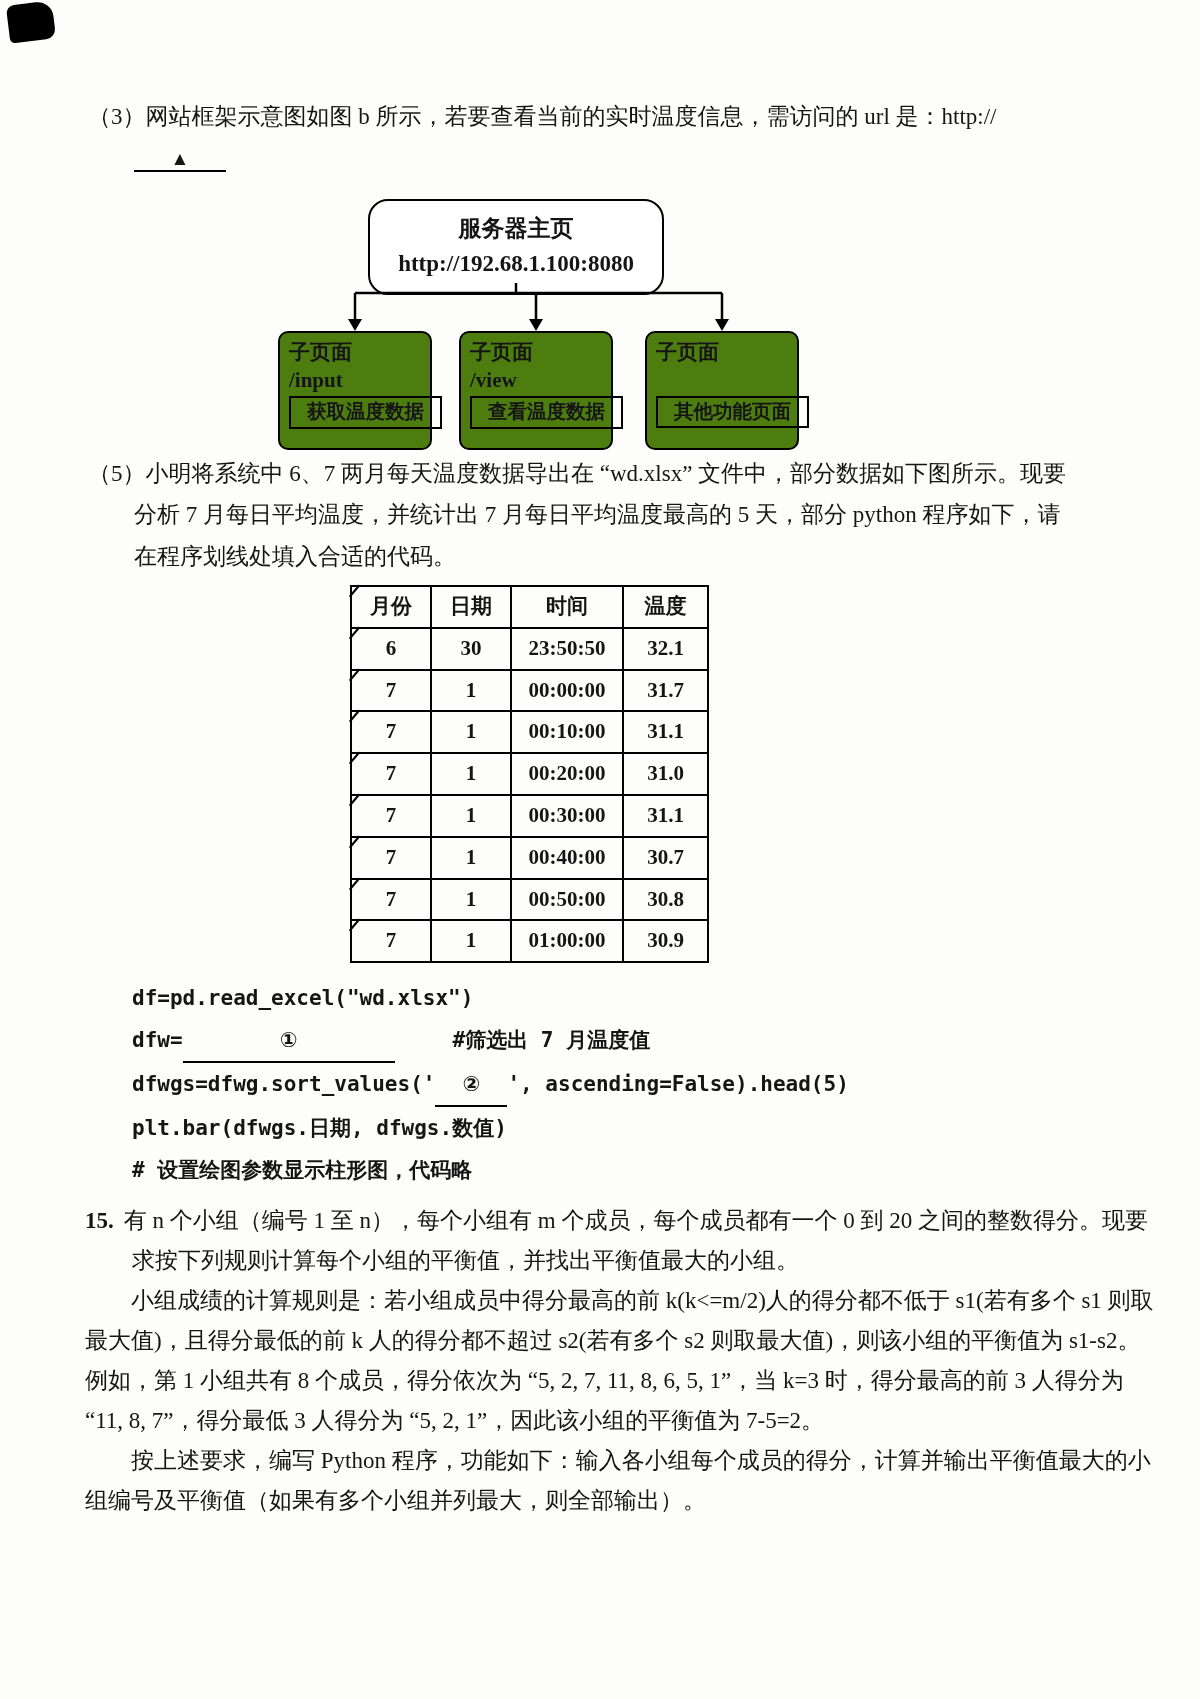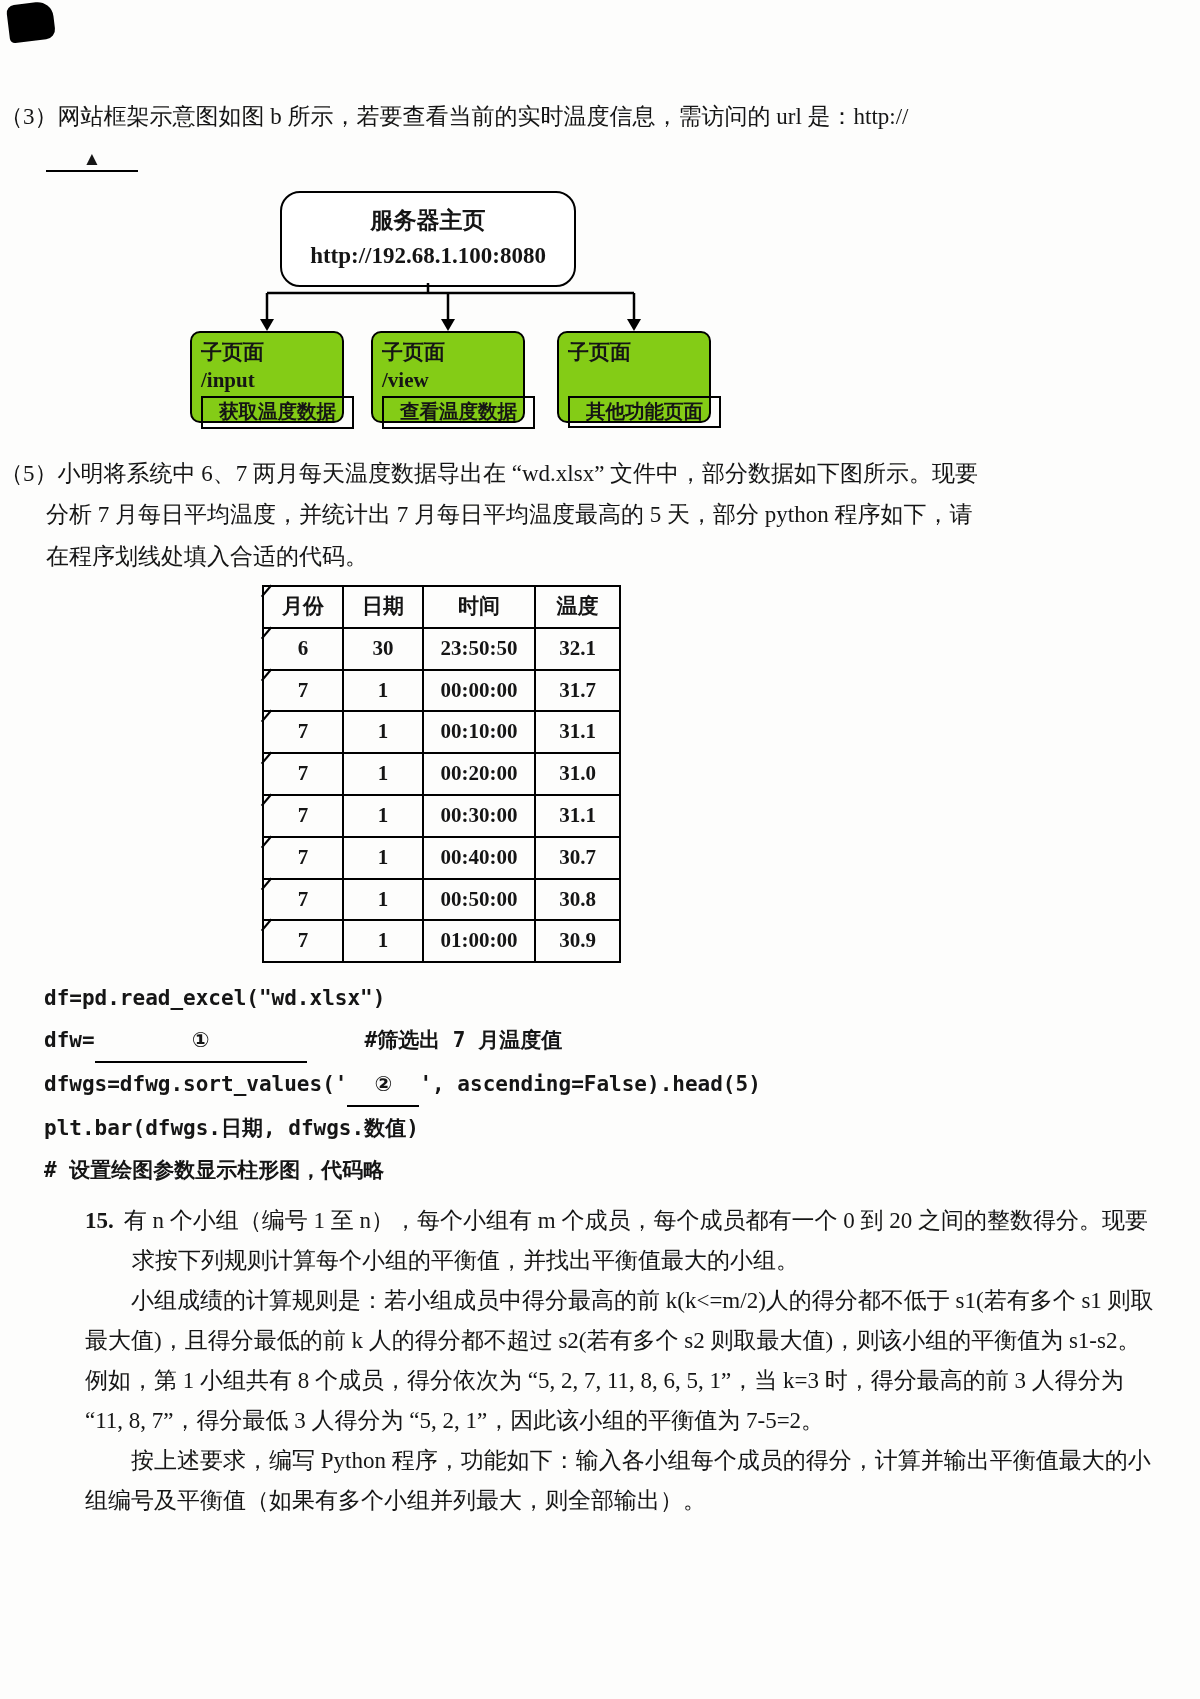--- a/index.html
+++ b/index.html
@@ -12,46 +12,46 @@
   }
 
   
   .scan-mark {
     position: absolute; left: 8px; top: 3px;
     width: 46px; height: 38px; background: #000;
     border-radius: 8px 16px 10px 5px; transform: rotate(-7deg);
   }
 
   .content {
-    padding-top: 96px; width: 992px;
+    padding-top: 96px; margin-left: 88px; width: 992px;
     font-size: 23px; line-height: 1.8; font-weight: 500;
   }
   p.q { margin: 0 0 2px 0; padding-left: 46px; text-indent: -46px; }
 
   .tri-blank {
     display: inline-block; min-width: 92px;
     border-bottom: 2.5px solid #000; text-align: center;
     text-indent: 0; line-height: 1.15; font-size: 19px; font-weight: bold;
   }
 
   
   .flowchart {
     position: relative; height: 252px; width: 1200px;
     margin: 8px 0 14px -88px; font-weight: bold;
   }
   .fc-root {
-    position: absolute; left: 368px; top: 4px; width: 296px; height: 96px;
+    position: absolute; left: 368px; top: 12px; width: 296px; height: 96px;
     border: 2.5px solid #000; border-radius: 20px; background: #fff;
     display: flex; flex-direction: column; justify-content: center; align-items: center;
     font-size: 23px; line-height: 1.5; text-align: center;
   }
   .fc-svg { position: absolute; left: 0; top: 96px; width: 1200px; height: 48px; }
   .fc-child {
-    position: absolute; top: 144px; width: 154px; height: 92px;
-    border: 2.5px solid #000; border-radius: 10px; background: #84cc16;
+    position: absolute; top: 144px; width: 154px; height: 119px;
+    border: 2.5px solid #000; border-radius: 10px; background: #4d7c0f;
     padding: 5px 9px 4px; font-size: 21px; line-height: 1.35;
   }
   .fc-child .l2 { min-height: 28px; }
   .fc-bottom {
     display: inline-block; border: 2px solid #000;
     padding: 1px 16px; margin-top: 2px; font-size: 19.5px; white-space: nowrap;
   }
   .fc-c1 { left: 278px; } .fc-c2 { left: 459px; } .fc-c3 { left: 645px; }
 
   

